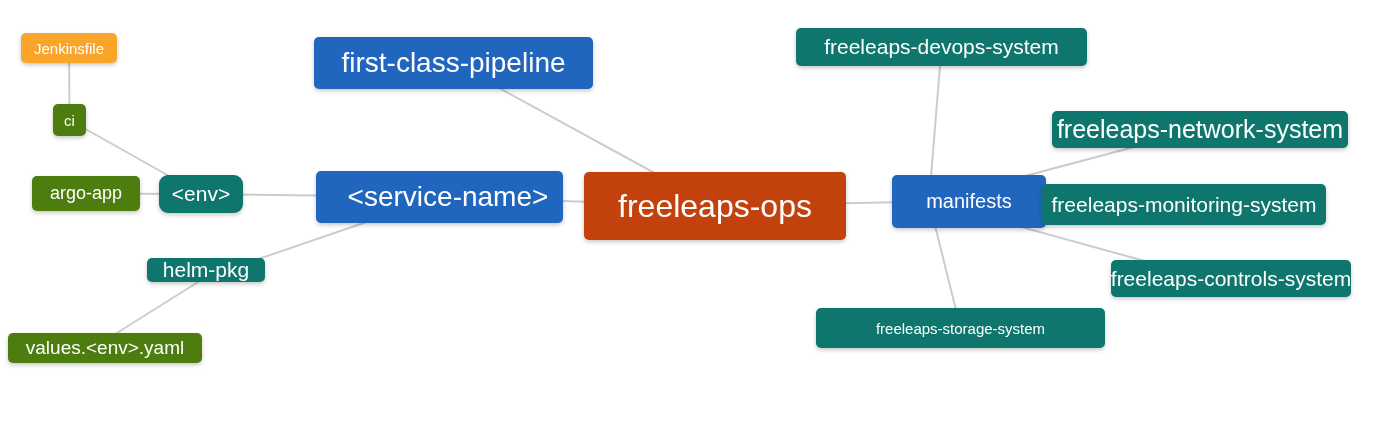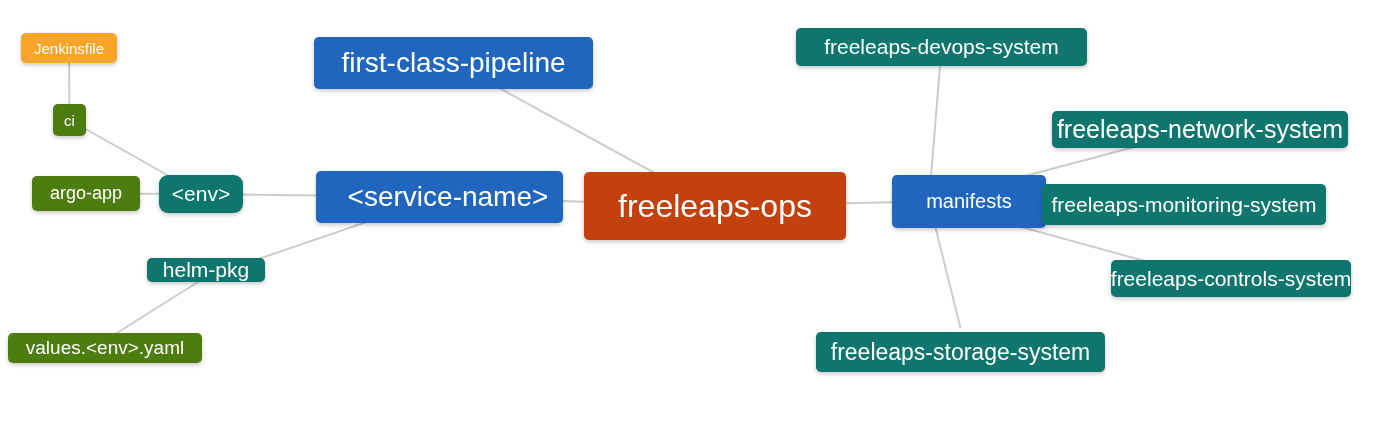--- a/index.html
+++ b/index.html
@@ -71,15 +71,15 @@
   <div class="node c-branch" style="left:852px;top:175px;width:154px;height:53px;font-size:20px;margin-left:40px;">manifests</div>
 
   <div class="node c-leaf" style="left:796px;top:28px;width:291px;height:38px;font-size:21px;">freeleaps-devops-system</div>
 
   <div class="node c-leaf" style="left:1052px;top:111px;width:296px;height:37px;font-size:25px;">freeleaps-network-system</div>
 
   <div class="node c-leaf" style="left:1042px;top:184px;width:284px;height:41px;font-size:21px;">freeleaps-monitoring-system</div>
 
   <div class="node c-leaf" style="left:1063px;top:260px;width:240px;height:37px;font-size:21px;margin-left:48px;">freeleaps-controls-system</div>
 
-  <div class="node c-leaf" style="left:816px;top:308px;width:289px;height:40px;font-size:23px;margin-top:24px;">freeleaps-storage-system</div>
+  <div class="node c-leaf" style="left:816px;top:308px;width:289px;height:40px;font-size:15px;">freeleaps-storage-system</div>
 
 </div>
 
 </body></html>

